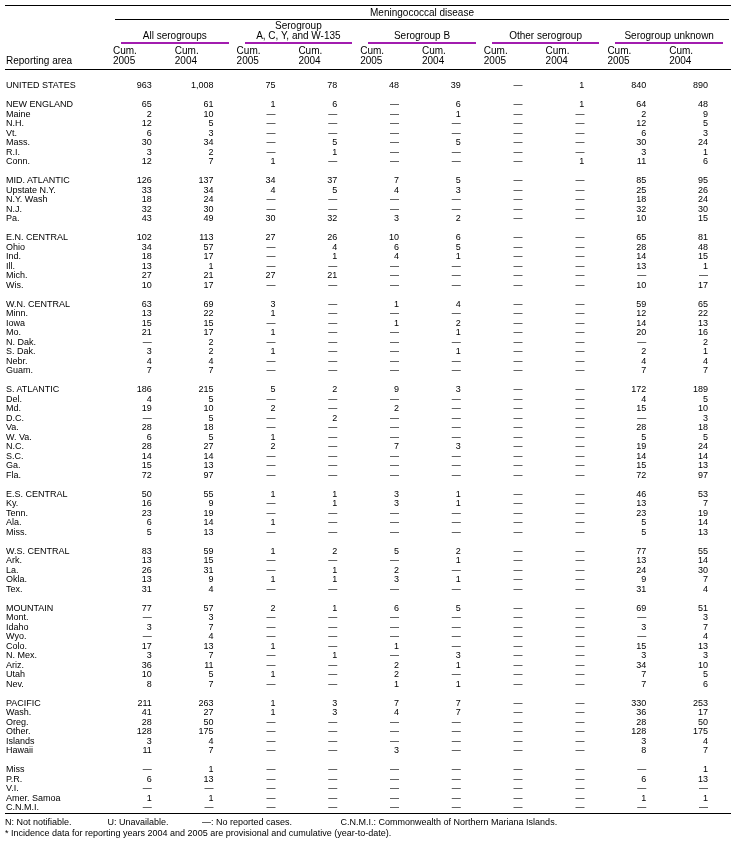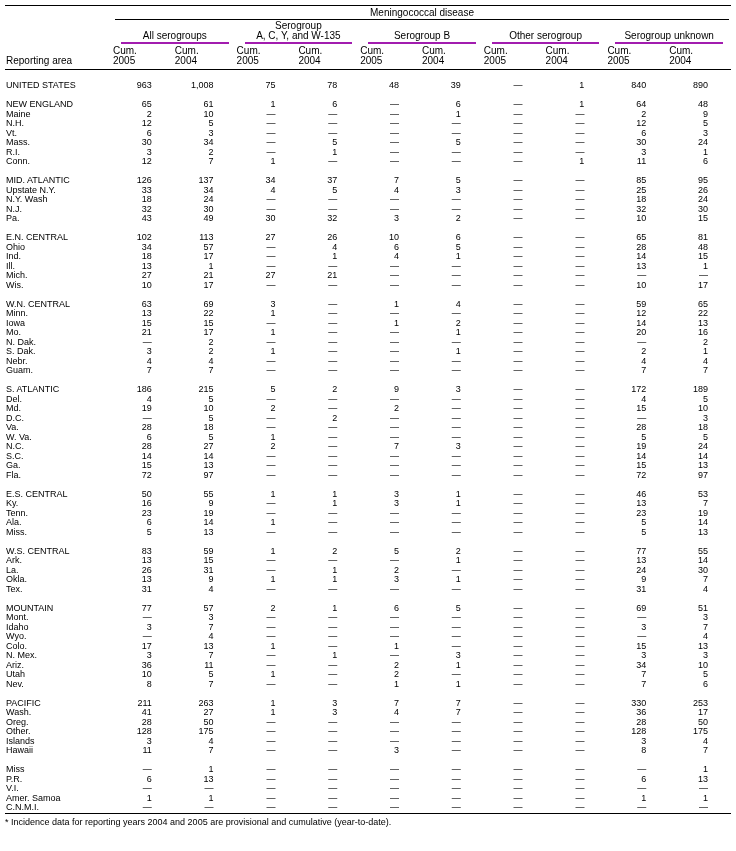--- a/index.html
+++ b/index.html
@@ -1025,16 +1025,22 @@
           <td class="val">—</td>
           <td class="val">—</td>
           <td class="val">—</td>
           <td class="val">—</td>
           <td class="val">—</td>
         </tr>
       </tbody>
   </table>
 
   <div class="footnotes">
+    <div class="fn-line1">
+      <span class="fn1">N: Not notifiable.</span>
+      <span class="fn2">U: Unavailable.</span>
+      <span class="fn3">—: No reported cases.</span>
+      <span class="fn4">C.N.M.I.: Commonwealth of Northern Mariana Islands.</span>
+    </div>
     <div class="fn-line2">* Incidence data for reporting years 2004 and 2005 are provisional and cumulative (year-to-date).</div>
   </div>
 
 </div>
 
 </body></html>

